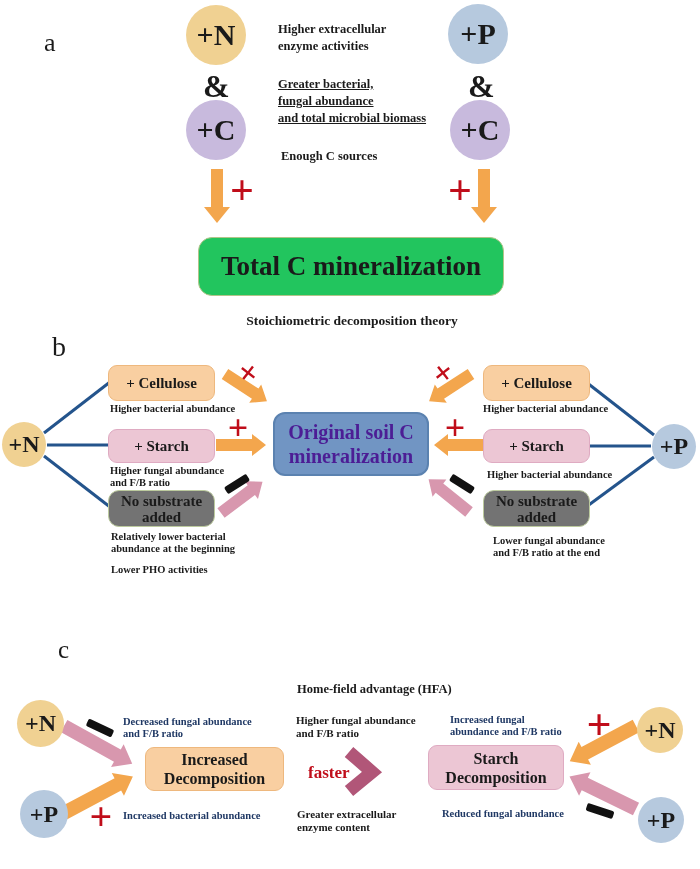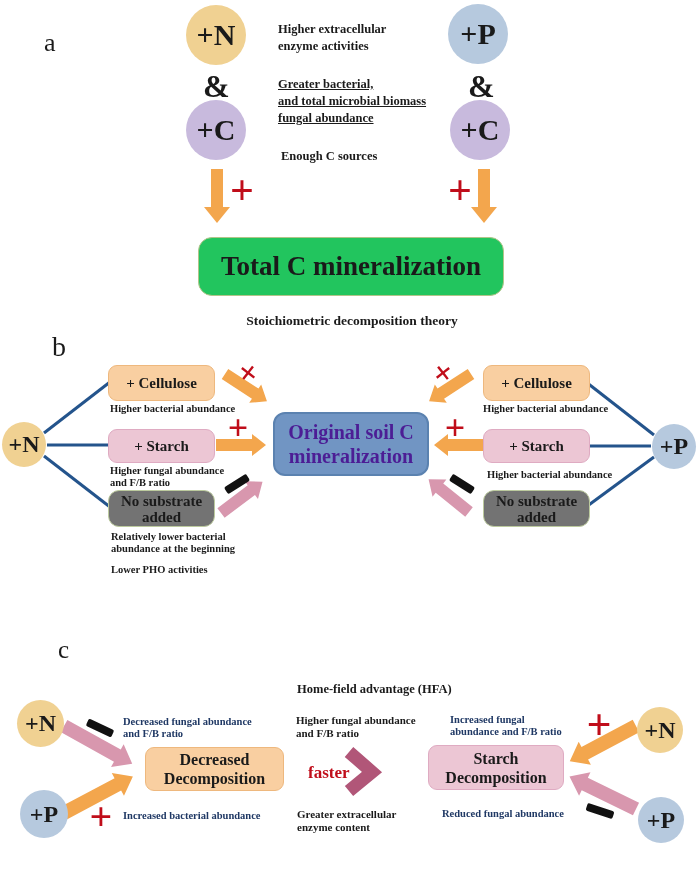--- a/index.html
+++ b/index.html
@@ -87,22 +87,22 @@
   <div class="circle pur" style="left:450px;top:100px;width:60px;height:60px;font-size:30px;">
     <span>+C</span>
   </div>
 
   <div class="note" style="left:278px;top:21px;">
     <span>Higher extracellular</span>
     <span>enzyme activities</span>
   </div>
   <div class="note" style="left:278px;top:76px;text-decoration:underline;">
     <span>Greater bacterial,</span>
+    <span>fungal abundance</span>
     <span>and total microbial biomass</span>
-    <span>fungal abundance</span>
   </div>
   <div class="note" style="left:281px;top:148px;">Enough C sources</div>
 
   <div class="sign" style="left:220px;top:168px;font-size:42px;">+</div>
   <div class="sign" style="left:438px;top:168px;font-size:42px;">+</div>
 
   <div class="box box-res" style="left:198px;top:237px;width:304px;height:57px;">
     <span>Total C mineralization</span>
   </div>
 
@@ -151,20 +151,24 @@
   <div class="cap" style="left:483px;top:403px;">Higher bacterial abundance</div>
 
   <div class="box box-sta" style="left:483px;top:429px;width:105px;height:32px;font-size:15px;">
     <span>+ Starch</span>
   </div>
   <div class="cap" style="left:487px;top:469px;">Higher bacterial abundance</div>
 
   <div class="box box-nos" style="left:483px;top:490px;width:105px;height:35px;font-size:15px;line-height:16px;">
     <span>No substrate</span>
     <span>added</span>
+  </div>
+  <div class="cap" style="left:493px;top:535px;">
+    <span>Lower fungal abundance</span>
+    <span>and F/B ratio at the end</span>
   </div>
 
   <div class="sign" style="left:226px;top:351px;font-size:34px;transform:rotate(38deg);">+</div>
   <div class="sign" style="left:216px;top:406px;font-size:36px;">+</div>
   <div class="sign" style="left:421px;top:351px;font-size:34px;transform:rotate(-38deg);">+</div>
   <div class="sign" style="left:433px;top:406px;font-size:36px;">+</div>
 
   <div class="panel-label" style="left:58px;top:636px;font-size:25px;">c</div>
 
   <div class="title-cap" style="left:297px;top:682px;font-size:12.5px;">Home-field advantage (HFA)</div>
@@ -176,21 +180,21 @@
     <span>+P</span>
   </div>
 
   <div class="bnote" style="left:123px;top:716px;">
     <span>Decreased fungal abundance</span>
     <span>and F/B ratio</span>
   </div>
   <div class="bnote" style="left:123px;top:810px;">Increased bacterial abundance</div>
 
   <div class="box box-cel" style="left:145px;top:747px;width:137px;height:42px;font-size:16px;line-height:19px;">
-    <span>Decreased</span>
+    <span>Increased</span>
     <span>Decomposition</span>
   </div>
 
   <div class="knote" style="left:296px;top:714px;">
     <span>Higher fungal abundance</span>
     <span>and F/B ratio</span>
   </div>
   <div class="faster" style="left:308px;top:763px;">faster</div>
   <div class="knote" style="left:297px;top:808px;">
     <span>Greater extracellular</span>

